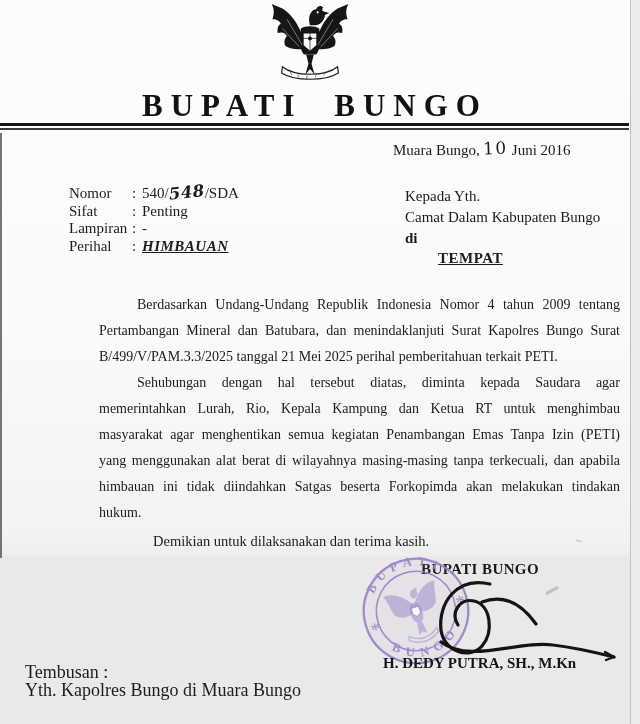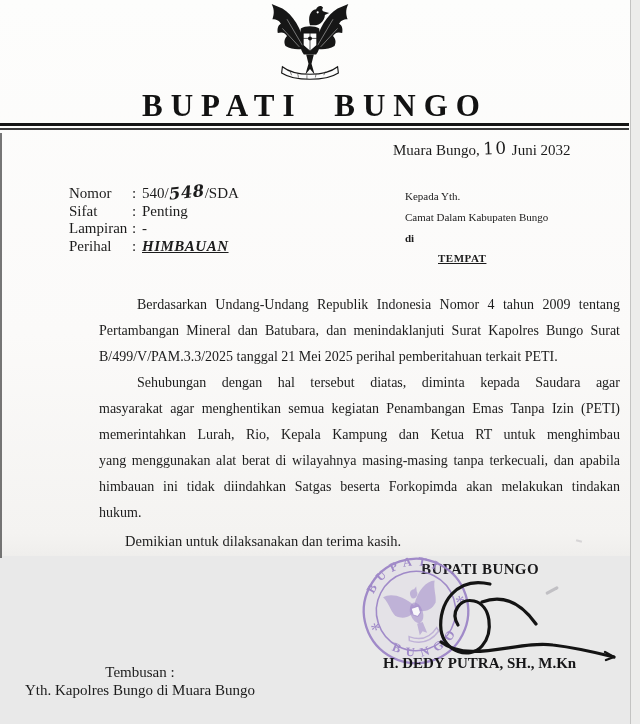--- a/index.html
+++ b/index.html
@@ -30,37 +30,37 @@
   .hand{display:inline-block;font-family:"DejaVu Serif",serif;}
   .hand-day{font-size:17px;letter-spacing:1.5px;transform:rotate(-2deg) translateY(-1px);}
   .hand-num{font-weight:bold;font-style:italic;font-size:16.5px;transform:rotate(-6deg) translateY(-1px);letter-spacing:.5px;}
   
   .meta{position:absolute;left:25px;top:185px;font-size:15px;margin-left:44px;}
   .meta-row{display:flex;line-height:17.6px;white-space:nowrap;}
   .meta-label{width:63px;}
   .meta-colon{width:10px;}
   .perihal-val{font-weight:bold;font-style:italic;text-decoration:underline;letter-spacing:.5px;}
   
-  .recipient{position:absolute;left:405px;top:186px;font-size:11px;line-height:20.8px;white-space:nowrap;}
+  .recipient{position:absolute;left:405px;top:186px;font-size:15px;line-height:20.8px;white-space:nowrap;}
   .recipient .bold{font-weight:bold;}
   .recipient .tempat{font-weight:bold;padding-left:33px;letter-spacing:.5px;text-decoration:underline;}
   
   .body-block{position:absolute;left:99px;top:292px;width:521px;font-size:14px;}
   .bline{height:26px;line-height:26px;white-space:nowrap;overflow:visible;}
   .just{text-align:justify;text-align-last:justify;}
   .indent{padding-left:38px;}
-  .closing{position:absolute;left:87px;top:528px;width:521px;font-size:14.5px;line-height:26px;}
+  .closing{position:absolute;left:115px;top:528px;width:521px;font-size:14.5px;line-height:26px;}
   .closing .indent2{padding-left:38px;}
   
   .sig-title{position:absolute;left:421px;top:561px;font-size:15px;font-weight:bold;letter-spacing:.4px;white-space:nowrap;color:#19191b;}
   .stamp{position:absolute;left:358px;top:553px;width:116px;height:116px;opacity:.92;}
   .sig-ink{position:absolute;left:378px;top:572px;width:245px;height:100px;}
   .sig-name{position:absolute;left:383px;top:655px;font-size:15px;font-weight:bold;white-space:nowrap;color:#161618;}
   
-  .tembusan{position:absolute;left:25px;top:664px;font-size:15px;line-height:17.6px;white-space:nowrap;text-align:center;}
+  .tembusan{position:absolute;left:25px;top:664px;font-size:18px;line-height:17.6px;white-space:nowrap;}
 </style>
 </head>
 <body>
 
 <div class="page">
 
   <div class="edge-right"></div>
   <div class="edge-left-line"></div>
   <div class="smudge1"></div>
   <div class="smudge2"></div>
@@ -99,21 +99,21 @@
 
   <div class="rule">
     <div class="r1"></div>
       <div class="r2"></div>
       <div class="r3"></div>
   </div>
 
   <div class="dateline">
     <span>Muara Bungo,</span>
     <span class="hand hand-day">10</span>
-    <span>Juni 2032</span>
+    <span>Juni 2016</span>
   </div>
 
   <div class="meta">
     <div class="meta-row">
       <span class="meta-label">Nomor</span>
       <span class="meta-colon">:</span>
       <span>540/</span>
       <span class="hand hand-num">548</span>
       <span>/SDA</span>
     </div>
@@ -139,22 +139,22 @@
     <div>Camat Dalam Kabupaten Bungo</div>
     <div class="bold">di</div>
     <div class="tempat">TEMPAT</div>
   </div>
 
   <div class="body-block">
     <div class="bline just indent">Berdasarkan Undang-Undang Republik Indonesia Nomor 4 tahun 2009 tentang</div>
     <div class="bline just">Pertambangan Mineral dan Batubara, dan menindaklanjuti Surat Kapolres Bungo Surat</div>
     <div class="bline">B/499/V/PAM.3.3/2025 tanggal 21 Mei 2025 perihal pemberitahuan terkait PETI.</div>
     <div class="bline just indent">Sehubungan dengan hal tersebut diatas, diminta kepada Saudara agar</div>
+    <div class="bline just">memerintahkan Lurah, Rio, Kepala Kampung dan Ketua RT untuk menghimbau</div>
     <div class="bline just">masyarakat agar menghentikan semua kegiatan Penambangan Emas Tanpa Izin (PETI)</div>
-    <div class="bline just">memerintahkan Lurah, Rio, Kepala Kampung dan Ketua RT untuk menghimbau</div>
     <div class="bline just">yang menggunakan alat berat di wilayahnya masing-masing tanpa terkecuali, dan apabila</div>
     <div class="bline just">himbauan ini tidak diindahkan Satgas beserta Forkopimda akan melakukan tindakan</div>
     <div class="bline">hukum.</div>
   </div>
   <div class="closing">
     <div class="indent2">Demikian untuk dilaksanakan dan terima kasih.</div>
   </div>
 
   <div class="sig-title">BUPATI BUNGO</div>
 

